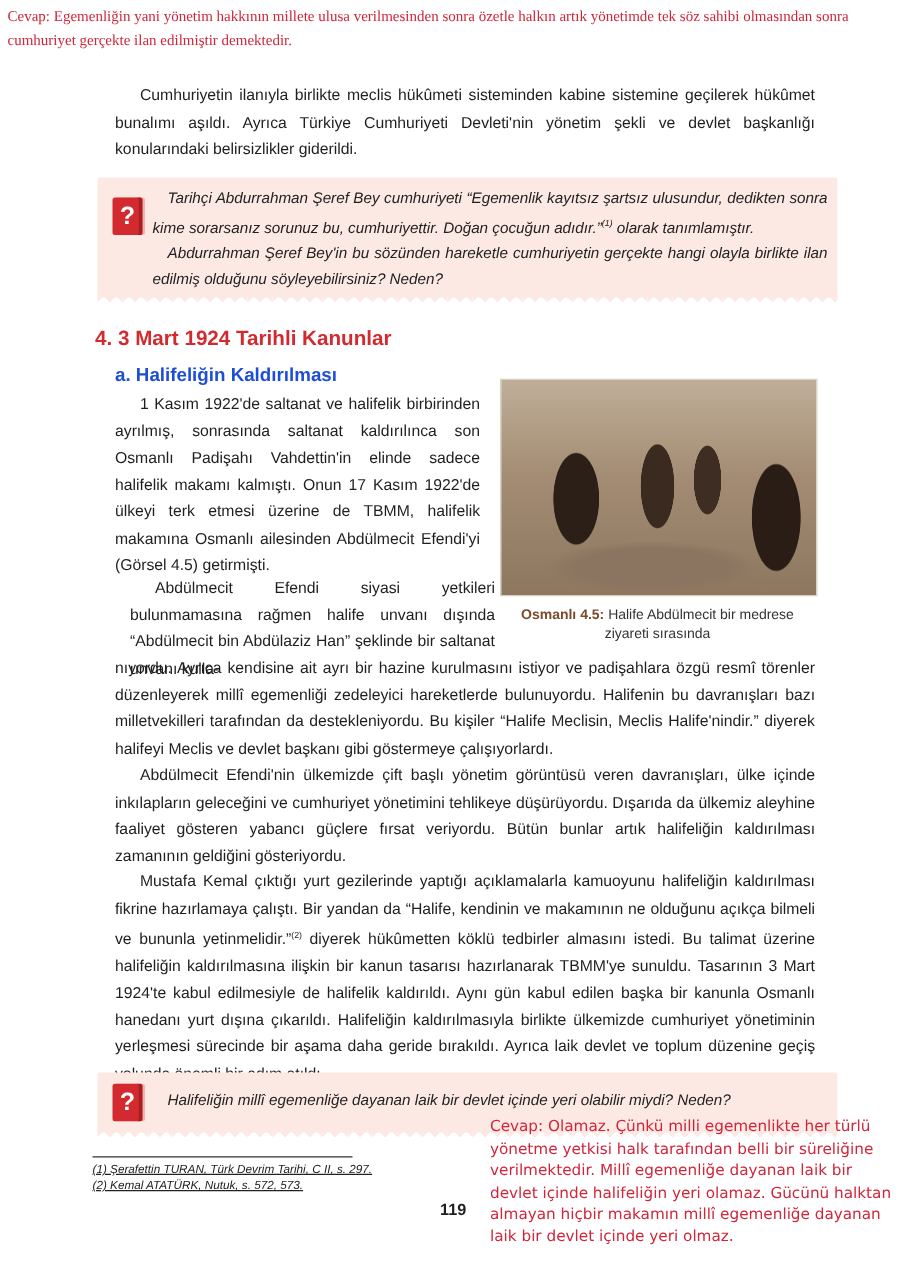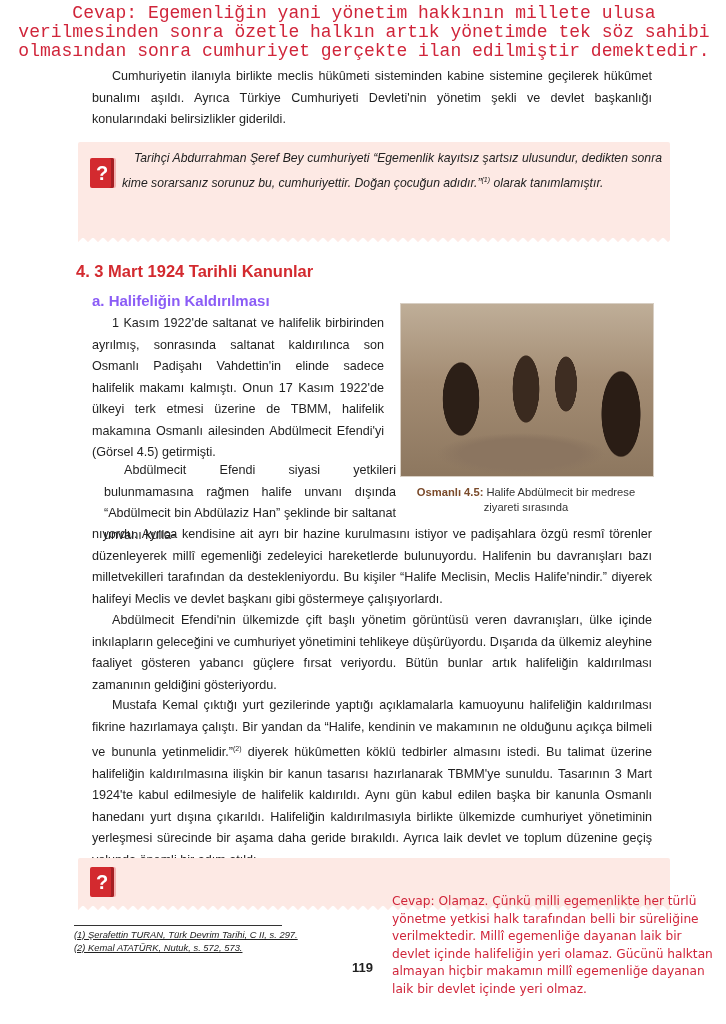--- a/index.html
+++ b/index.html
@@ -1,31 +1,31 @@
 <!DOCTYPE html>
 <html><head>
 <meta charset="utf-8">
 <style>
   html, body { margin: 0; padding: 0; background: #ffffff; }
   body { width: 726px; height: 1024px; position: relative; overflow: hidden;
          font-family: "Liberation Sans", sans-serif; color: #1f1f1f; }
   .answer-top { position: absolute; left: 6px; top: 4px; width: 716px;
-         color: #d0253a; font-family: Liberation Mono, monospace; font-size: 18px; line-height: 19px; text-align: center; }
+         color: #d0253a; font-family: Liberation Serif, serif; font-size: 12px; line-height: 19px; }
   .para { position: absolute; font-size: 12.6px; line-height: 21.5px; text-align: justify; }
   .para .indent { display: inline-block; width: 20px; }
   .qbox { position: absolute; background: #fde9e4; border-radius: 2px; }
   .qbox::after { content: ""; position: absolute; left: 0; right: 0; bottom: -6px; height: 8px;
          background: linear-gradient(135deg, #fde9e4 33%, transparent 34%) 0 0/10px 8px repeat-x,
                      linear-gradient(225deg, #fde9e4 33%, transparent 34%) 0 0/10px 8px repeat-x; }
   .qicon { position: absolute; width: 24px; height: 30px; background: #d32a2f; border-radius: 2px;
          color: #fff; font-weight: bold; font-size: 20px; text-align: center; line-height: 30px;
          box-shadow: inset -3px 0 0 #a61f23, 2px 0 0 #f3b2b0; }
   .qtext { position: absolute; font-style: italic; font-size: 12.2px; line-height: 21px; color: #222; text-align: justify; }
   .h-section { position: absolute; left: 76px; top: 262px; color: #d32a2f; font-weight: bold; font-size: 16.5px; }
-  .h-sub { position: absolute; left: 92px; top: 292px; color: #8b5cf6; font-weight: bold; font-size: 15px; }
+  .h-sub { position: absolute; left: 92px; top: 292px; color: #1d4ed8; font-weight: bold; font-size: 15px; }
   .photo { position: absolute; left: 400px; top: 303px; width: 252px; height: 172px;
          background:
            radial-gradient(ellipse 30px 60px at 60px 95px, #2c1f17 60%, transparent 62%),
            radial-gradient(ellipse 22px 55px at 125px 85px, #3a2a1f 60%, transparent 62%),
            radial-gradient(ellipse 18px 45px at 165px 80px, #3e2d22 60%, transparent 62%),
            radial-gradient(ellipse 32px 70px at 220px 110px, #2a1d15 60%, transparent 62%),
            radial-gradient(ellipse 120px 30px at 120px 150px, #8b7560 50%, transparent 70%),
            linear-gradient(180deg, #bfae98 0%, #a38c73 45%, #8d775f 100%);
          border: 1px solid #d8cfc4; }
   .caption { position: absolute; left: 400px; top: 485px; width: 252px; text-align: center;
@@ -43,20 +43,23 @@
 <div class="answer-top">Cevap: Egemenliğin yani yönetim hakkının millete ulusa verilmesinden sonra özetle halkın artık yönetimde tek söz sahibi olmasından sonra cumhuriyet gerçekte ilan edilmiştir demektedir.</div>
 
 <div class="para" style="left:92px; top:66px; width:560px;">
   <span class="indent"></span><span>Cumhuriyetin ilanıyla birlikte meclis hükûmeti sisteminden kabine sistemine geçilerek hükûmet bunalımı aşıldı. Ayrıca Türkiye Cumhuriyeti Devleti'nin yönetim şekli ve devlet başkanlığı konularındaki belirsizlikler giderildi.</span>
 </div>
 
 <div class="qbox" style="left:78px; top:142px; width:592px; height:96px;">
   <div class="qicon" style="left:12px; top:16px;">?</div>
   <div class="qtext" style="left:44px; top:6px; width:540px;">
     <span class="indent" style="display:inline-block;width:12px;"></span><span>Tarihçi Abdurrahman Şeref Bey cumhuriyeti “Egemenlik kayıtsız şartsız ulusundur, dedikten sonra kime sorarsanız sorunuz bu, cumhuriyettir. Doğan çocuğun adıdır.”</span><sup style="font-size:7px;">(1)</sup><span> olarak tanımlamıştır.</span>
+  </div>
+  <div class="qtext" style="left:44px; top:50px; width:540px;">
+    <span style="display:inline-block;width:12px;"></span><span>Abdurrahman Şeref Bey'in bu sözünden hareketle cumhuriyetin gerçekte hangi olayla birlikte ilan edilmiş olduğunu söyleyebilirsiniz? Neden?</span>
   </div>
 </div>
 
 <div class="h-section">4. 3 Mart 1924 Tarihli Kanunlar</div>
 <div class="h-sub">a. Halifeliğin Kaldırılması</div>
 
 <div class="para" style="left:92px; top:313px; width:292px;">
   <span class="indent"></span><span>1 Kasım 1922'de saltanat ve halifelik birbirinden ayrılmış, sonrasında saltanat kaldırılınca son Osmanlı Padişahı Vahdettin'in elinde sadece halifelik makamı kalmıştı. Onun 17 Kasım 1922'de ülkeyi terk etmesi üzerine de TBMM, halifelik makamına Osmanlı ailesinden Abdülmecit Efendi'yi (Görsel 4.5) getirmişti.</span>
 </div>
 
@@ -77,20 +80,21 @@
 <div class="para" style="left:92px; top:610px; width:560px;">
   <span class="indent"></span><span>Abdülmecit Efendi'nin ülkemizde çift başlı yönetim görüntüsü veren davranışları, ülke içinde inkılapların geleceğini ve cumhuriyet yönetimini tehlikeye düşürüyordu. Dışarıda da ülkemiz aleyhine faaliyet gösteren yabancı güçlere fırsat veriyordu. Bütün bunlar artık halifeliğin kaldırılması zamanının geldiğini gösteriyordu.</span>
 </div>
 
 <div class="para" style="left:92px; top:695px; width:560px;">
   <span class="indent"></span><span>Mustafa Kemal çıktığı yurt gezilerinde yaptığı açıklamalarla kamuoyunu halifeliğin kaldırılması fikrine hazırlamaya çalıştı. Bir yandan da “Halife, kendinin ve makamının ne olduğunu açıkça bilmeli ve bununla yetinmelidir.”</span><sup style="font-size:7px;">(2)</sup><span> diyerek hükûmetten köklü tedbirler almasını istedi. Bu talimat üzerine halifeliğin kaldırılmasına ilişkin bir kanun tasarısı hazırlanarak TBMM'ye sunuldu. Tasarının 3 Mart 1924'te kabul edilmesiyle de halifelik kaldırıldı. Aynı gün kabul edilen başka bir kanunla Osmanlı hanedanı yurt dışına çıkarıldı. Halifeliğin kaldırılmasıyla birlikte ülkemizde cumhuriyet yönetiminin yerleşmesi sürecinde bir aşama daha geride bırakıldı. Ayrıca laik devlet ve toplum düzenine geçiş yolunda önemli bir adım atıldı.</span>
 </div>
 
 <div class="qbox" style="left:78px; top:858px; width:592px; height:48px;">
   <div class="qicon" style="left:12px; top:9px;">?</div>
+  <div class="qtext" style="left:56px; top:12px; width:520px;">Halifeliğin millî egemenliğe dayanan laik bir devlet içinde yeri olabilir miydi? Neden?</div>
 </div>
 
 <div class="footnote-rule"></div>
 <div class="footnotes">
   <div>(1) Şerafettin TURAN, Türk Devrim Tarihi, C II, s. 297.</div>
   <div>(2) Kemal ATATÜRK, Nutuk, s. 572, 573.</div>
 </div>
 
 <div class="page-no">119</div>
 

